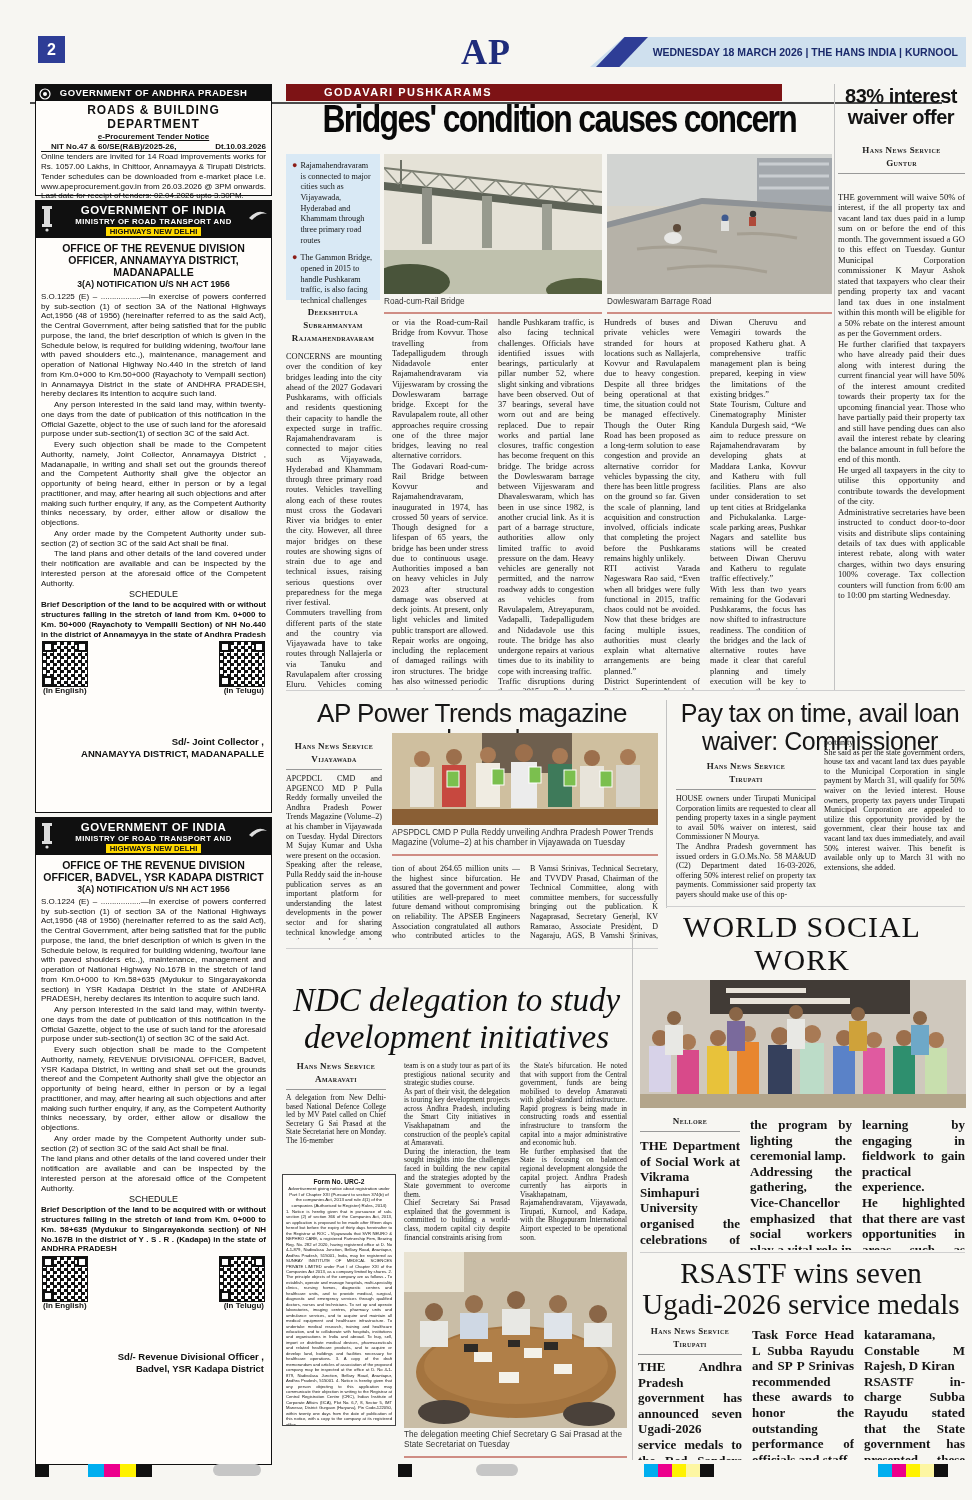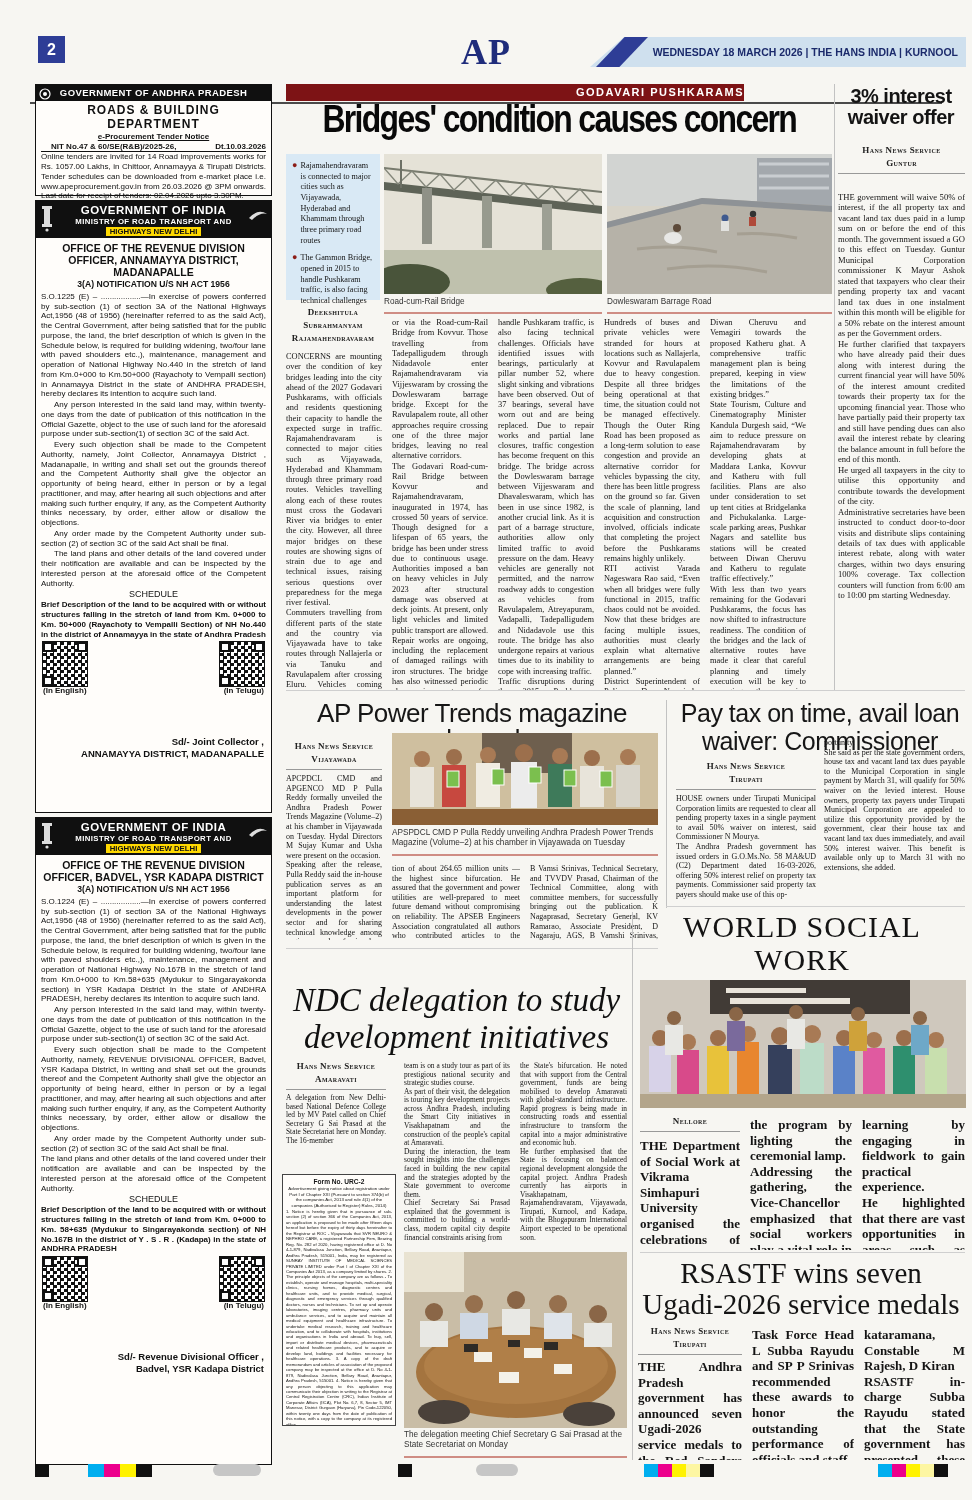--- a/index.html
+++ b/index.html
@@ -36,21 +36,21 @@
   .nschedtxt{font-weight:bold;text-align:justify;}
   .qrrow{display:flex;justify-content:space-between;align-items:flex-start;padding:3px 2px 0;}
   .qr{width:44px;height:44px;position:relative;background:repeating-conic-gradient(#111 0% 25%,#fff 0% 50%) 0 0/7px 7px;outline:1px solid #111;}
   .qr i{position:absolute;width:10px;height:10px;background:#fff;border:2.5px solid #111;box-sizing:border-box;}
   .qr i.tl{left:0;top:0}.qr i.tr{right:0;top:0}.qr i.bl{left:0;bottom:0}
   .qrlab{font-weight:bold;font-size:8px;}
   .nsig{font-weight:bold;text-align:right;font-size:9.5px;line-height:1.25;padding:2px 2px 0;margin-top:38px;}
   .dipr{background:#101010;color:#fff;font-size:6.4px;padding:1px 3px;white-space:nowrap;overflow:hidden;}
   
   .kicker{left:286px;top:84px;width:458px;height:17px;background:#7d1315;color:#fff;
-          font:bold 11px/17px "Liberation Sans",sans-serif;text-align:right;letter-spacing:1.5px;}
+          font:bold 11px/17px "Liberation Sans",sans-serif;text-align:left;letter-spacing:1.5px;padding-left:38px;}
   .mainhead{left:278px;top:100px;width:556px;text-align:center;font:800 38px/1.05 "Liberation Sans",sans-serif;
             letter-spacing:-2px;color:#090909;transform:scaleX(.84);transform-origin:center;white-space:nowrap;}
   .bullets{left:286px;top:154px;width:94px;height:146px;background:#d9e9f5;box-sizing:border-box;
            padding:7px 6px;font-size:8.2px;line-height:1.3;}
   .bullets .bi{display:flex;gap:3px;margin-bottom:7px;}
   .bullets .dot{color:#8c1d17;font-size:9px;line-height:1.1;}
   .caption{font-family:"Liberation Sans",sans-serif;font-size:8.2px;color:#333;line-height:1.25;
            padding-bottom:5px;border-bottom:2px solid #cf8d84;}
   .byl{font-weight:bold;font-variant:small-caps;text-align:center;font-size:9px;letter-spacing:.4px;color:#222;line-height:1.45;}
   .bylrule{border-bottom:1px solid #999;padding-bottom:3px;}
@@ -272,21 +272,21 @@
   <div class="abs just mcol" style="left:498px;">handle Pushkaram traffic, is also facing technical challenges. Officials have identified issues with bearings, particularly at pillar number 52, where slight sinking and vibrations have been observed. Out of 37 bearings, several have worn out and are being replaced. Due to repair works and partial lane closures, traffic congestion has become frequent on this bridge. The bridge across the Dowleswaram barrage between Vijjeswaram and Dhavaleswaram, which has been in use since 1982, is another crucial link. As it is part of a barrage structure, authorities allow only limited traffic to avoid pressure on the dam. Heavy vehicles are generally not permitted, and the narrow roadway adds to congestion as vehicles from Ravulapalem, Atreyapuram, Vadapalli, Tadepalligudem and Nidadavole use this route. The bridge has also undergone repairs at various times due to its inability to cope with increasing traffic.
 Traffic disruptions during the 2015 Pushkarams continue to serve as a reminder.</div>
   <div class="abs just mcol" style="left:604px;">Hundreds of buses and private vehicles were stranded for hours at locations such as Nallajerla, Kovvur and Ravulapalem due to heavy congestion. Despite all three bridges being operational at that time, the situation could not be managed effectively. Though the Outer Ring Road has been proposed as a long-term solution to ease congestion and provide an alternative corridor for vehicles bypassing the city, there has been little progress on the ground so far. Given the scale of planning, land acquisition and construction involved, officials indicate that completing the project before the Pushkarams remains highly unlikely.
 RTI activist Varada Nageswara Rao said, “Even when all bridges were fully functional in 2015, traffic chaos could not be avoided. Now that these bridges are facing multiple issues, authorities must clearly explain what alternative arrangements are being planned.”
 District Superintendent of Police D Narasimha Kishore said, “We are planning to divert Pushkaram traffic via</div>
   <div class="abs just mcol" style="left:710px;">Diwan Cheruvu and Vemagiri towards the proposed Katheru ghat. A comprehensive traffic management plan is being prepared, keeping in view the limitations of the existing bridges.”
 State Tourism, Culture and Cinematography Minister Kandula Durgesh said, “We aim to reduce pressure on Rajamahendravaram by developing ghats at Maddara Lanka, Kovvur and Katheru with full facilities. Plans are also under consideration to set up tent cities at Bridgelanka and Pichukalanka. Large-scale parking areas, Pushkar Nagars and satellite bus stations will be created between Diwan Cheruvu and Katheru to regulate traffic effectively.”
 With less than two years remaining for the Godavari Pushkarams, the focus has now shifted to infrastructure readiness. The condition of the bridges and the lack of alternative routes have made it clear that careful planning and timely execution will be key to managing the massive influx of pilgrims expected during the festival.</div>
 
   <div class="abs vrule" style="left:834px;top:84px;height:606px;"></div>
-  <div class="abs whead">3% interest waiver offer</div>
+  <div class="abs whead">83% interest waiver offer</div>
   <div class="abs byl bylrule" style="left:838px;top:144px;width:127px;white-space:pre-line;">Hans News Service
 Guntur</div>
   <div class="abs just wbody">THE government will waive 50% of interest, if the all property tax and vacant land tax dues paid in a lump sum on or before the end of this month. The government issued a GO to this effect on Tuesday. Guntur Municipal Corporation commissioner K Mayur Ashok stated that taxpayers who clear their pending property tax and vacant land tax dues in one instalment within this month will be eligible for a 50% rebate on the interest amount as per the Government orders.
 He further clarified that taxpayers who have already paid their dues along with interest during the current financial year will have 50% of the interest amount credited towards their property tax for the upcoming financial year. Those who have partially paid their property tax and still have pending dues can also avail the interest rebate by clearing the balance amount in full before the end of this month.
 He urged all taxpayers in the city to utilise this opportunity and contribute towards the development of the city.
 Administrative secretaries have been instructed to conduct door-to-door visits and distribute slips containing details of tax dues with applicable interest rebate, along with water charges, within two days ensuring 100% coverage. Tax collection counters will function from 6:00 am to 10:00 pm starting Wednesday.</div>
 
   <div class="abs hline" style="left:286px;top:690px;width:679px;"></div>
 
   <div class="abs powerhead">AP Power Trends magazine released</div>
@@ -387,21 +387,21 @@
           <rect x="98" y="57" width="28" height="26" fill="#e8e8e4"></rect>
         <circle cx="154" cy="52" r="9" fill="#96704e"></circle>
           <rect x="140" y="61" width="28" height="26" fill="#dfe4ea"></rect>
         <circle cx="194" cy="62" r="9" fill="#8a6647"></circle>
           <rect x="180" y="71" width="28" height="24" fill="#e8e8e4"></rect>
       </g>
       <ellipse cx="40" cy="160" rx="26" ry="12" fill="#4a413a"></ellipse>
       <ellipse cx="185" cy="162" rx="26" ry="12" fill="#4a413a"></ellipse>
     </svg>
   </div>
-  <div class="abs caption" style="left:404px;top:1430px;width:223px;">The delegation meeting Chief Secretary G Sai Prasad at the State Secretariat on Monday</div>
+  <div class="abs caption" style="left:404px;top:1430px;width:223px;">The delegation meeting Chief Secretary G Sai Prasad at the State Secretariat on Tuesday</div>
 
   <div class="abs wswdhead">WORLD SOCIAL WORK
 DAY CELEBRATED</div>
   <div class="abs photo" style="left:640px;top:980px;width:326px;height:128px;">
     <svg width="326" height="128" viewBox="0 0 326 128">
       <rect width="326" height="128" fill="#cfc8bd"></rect>
       <rect x="70" y="0" width="200" height="34" fill="#413b36"></rect>
       <g fill="#e9e4da">
           <rect x="86" y="8" width="80" height="5"></rect>
           <rect x="90" y="18" width="120" height="6"></rect>

